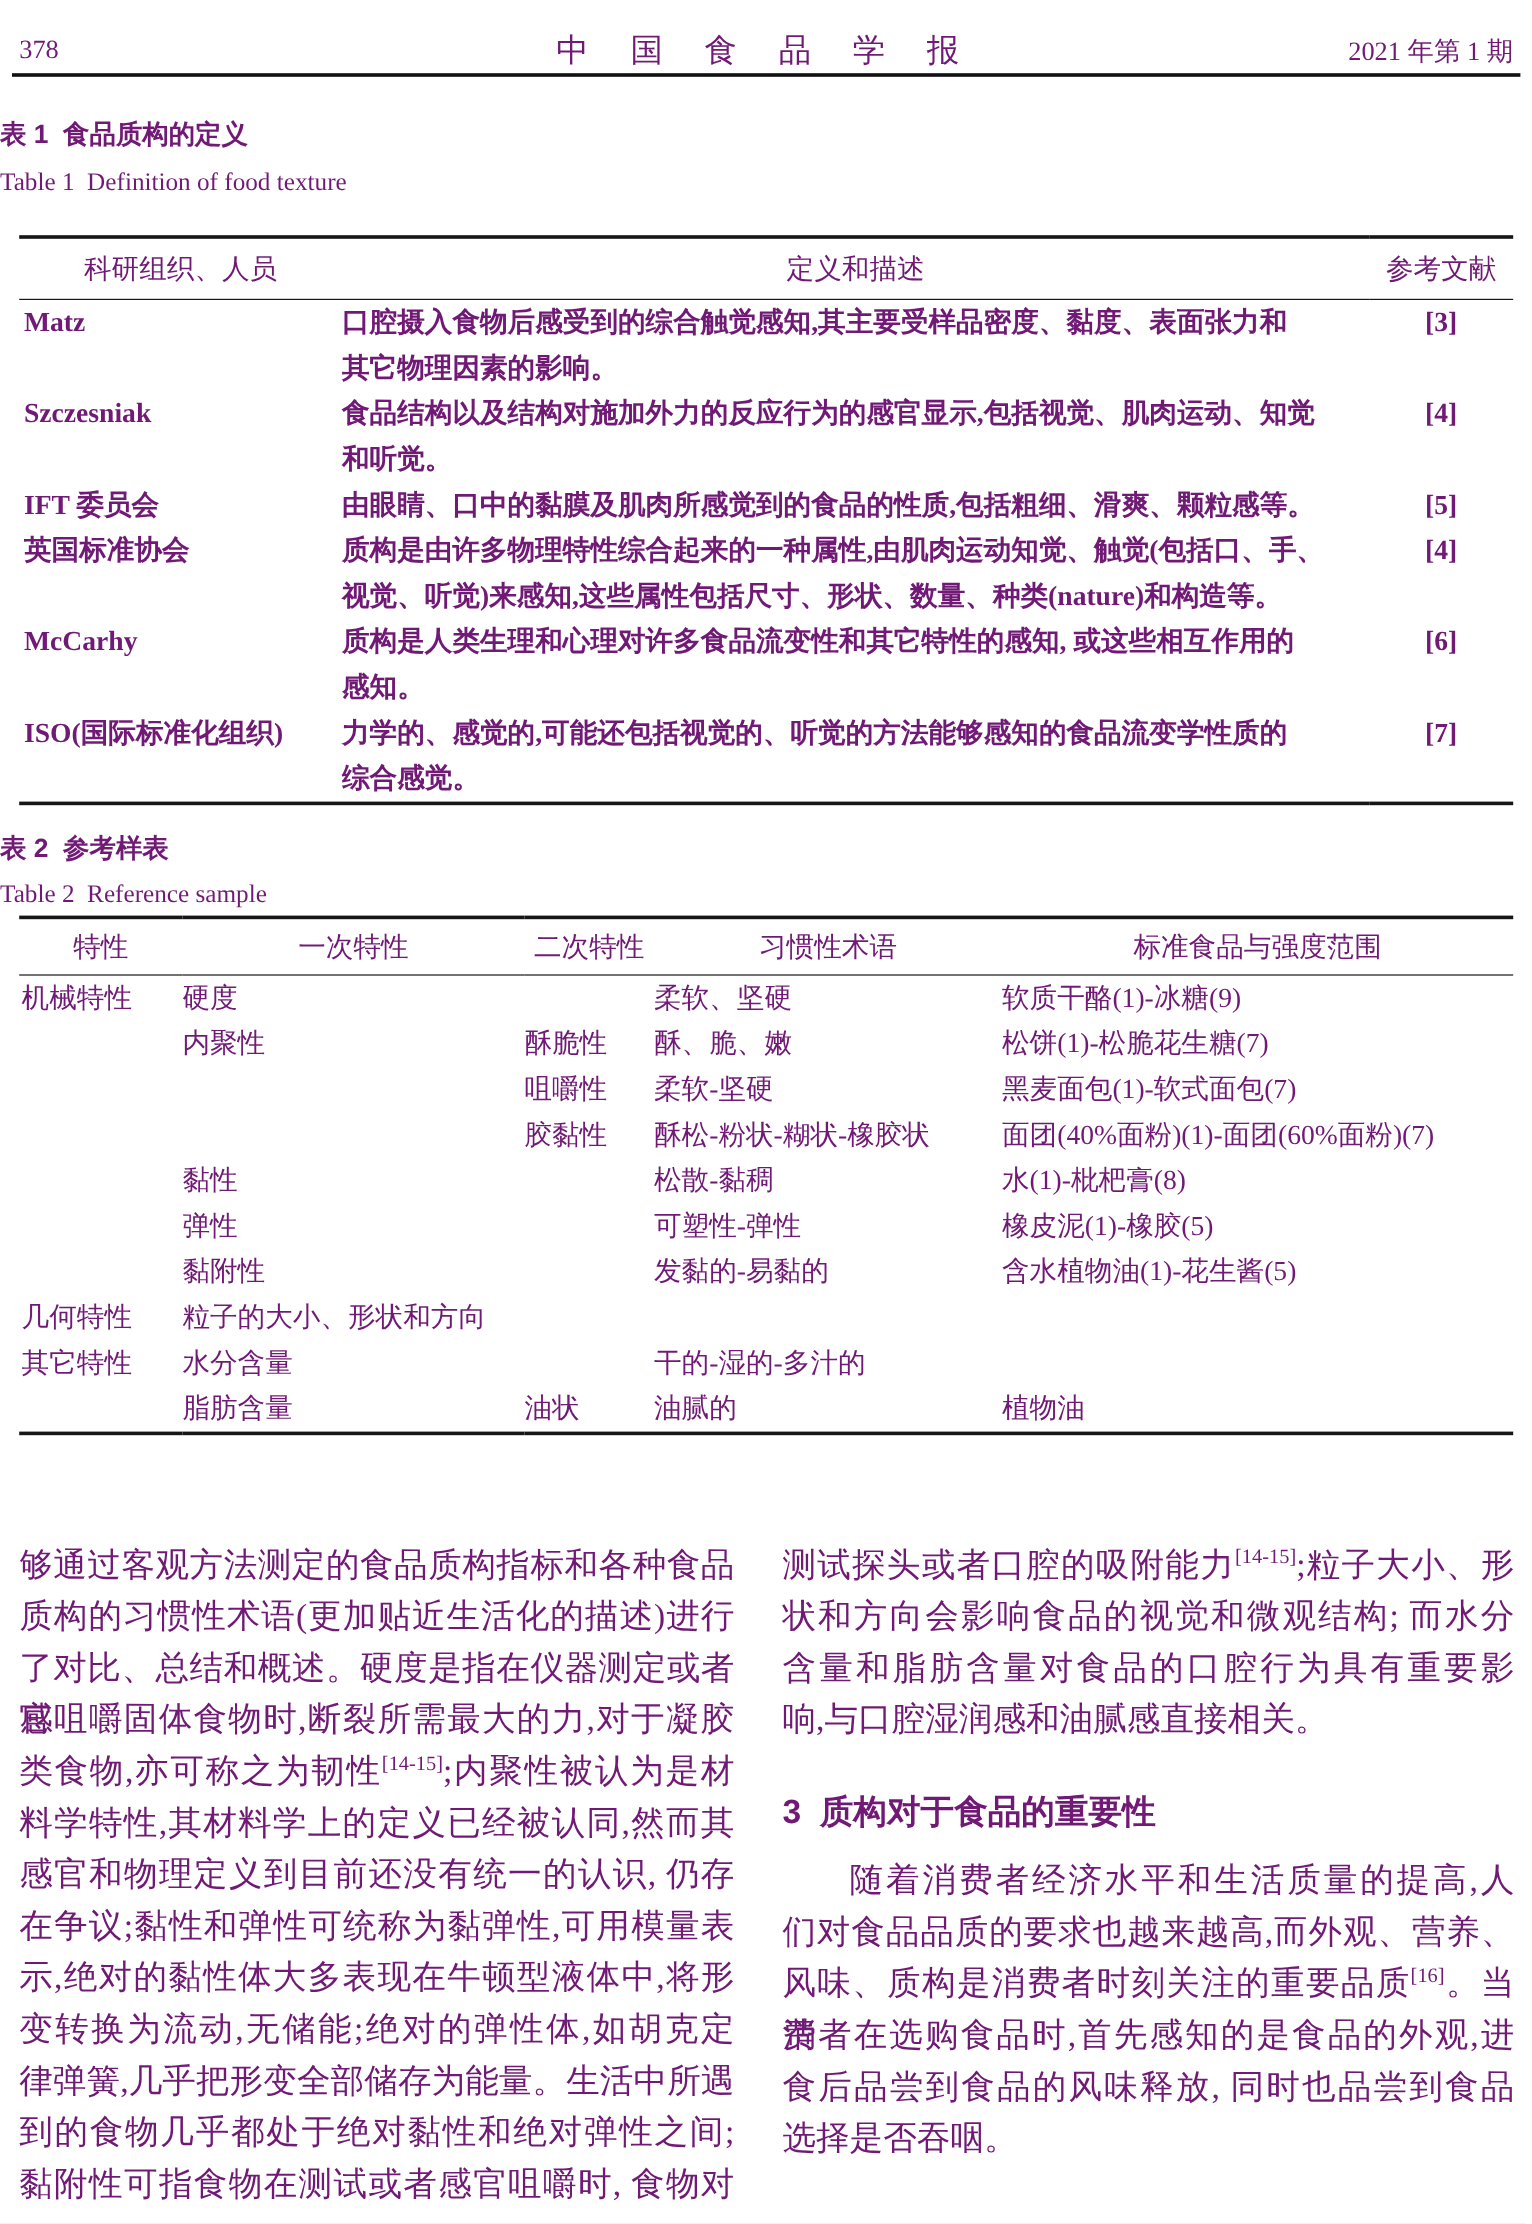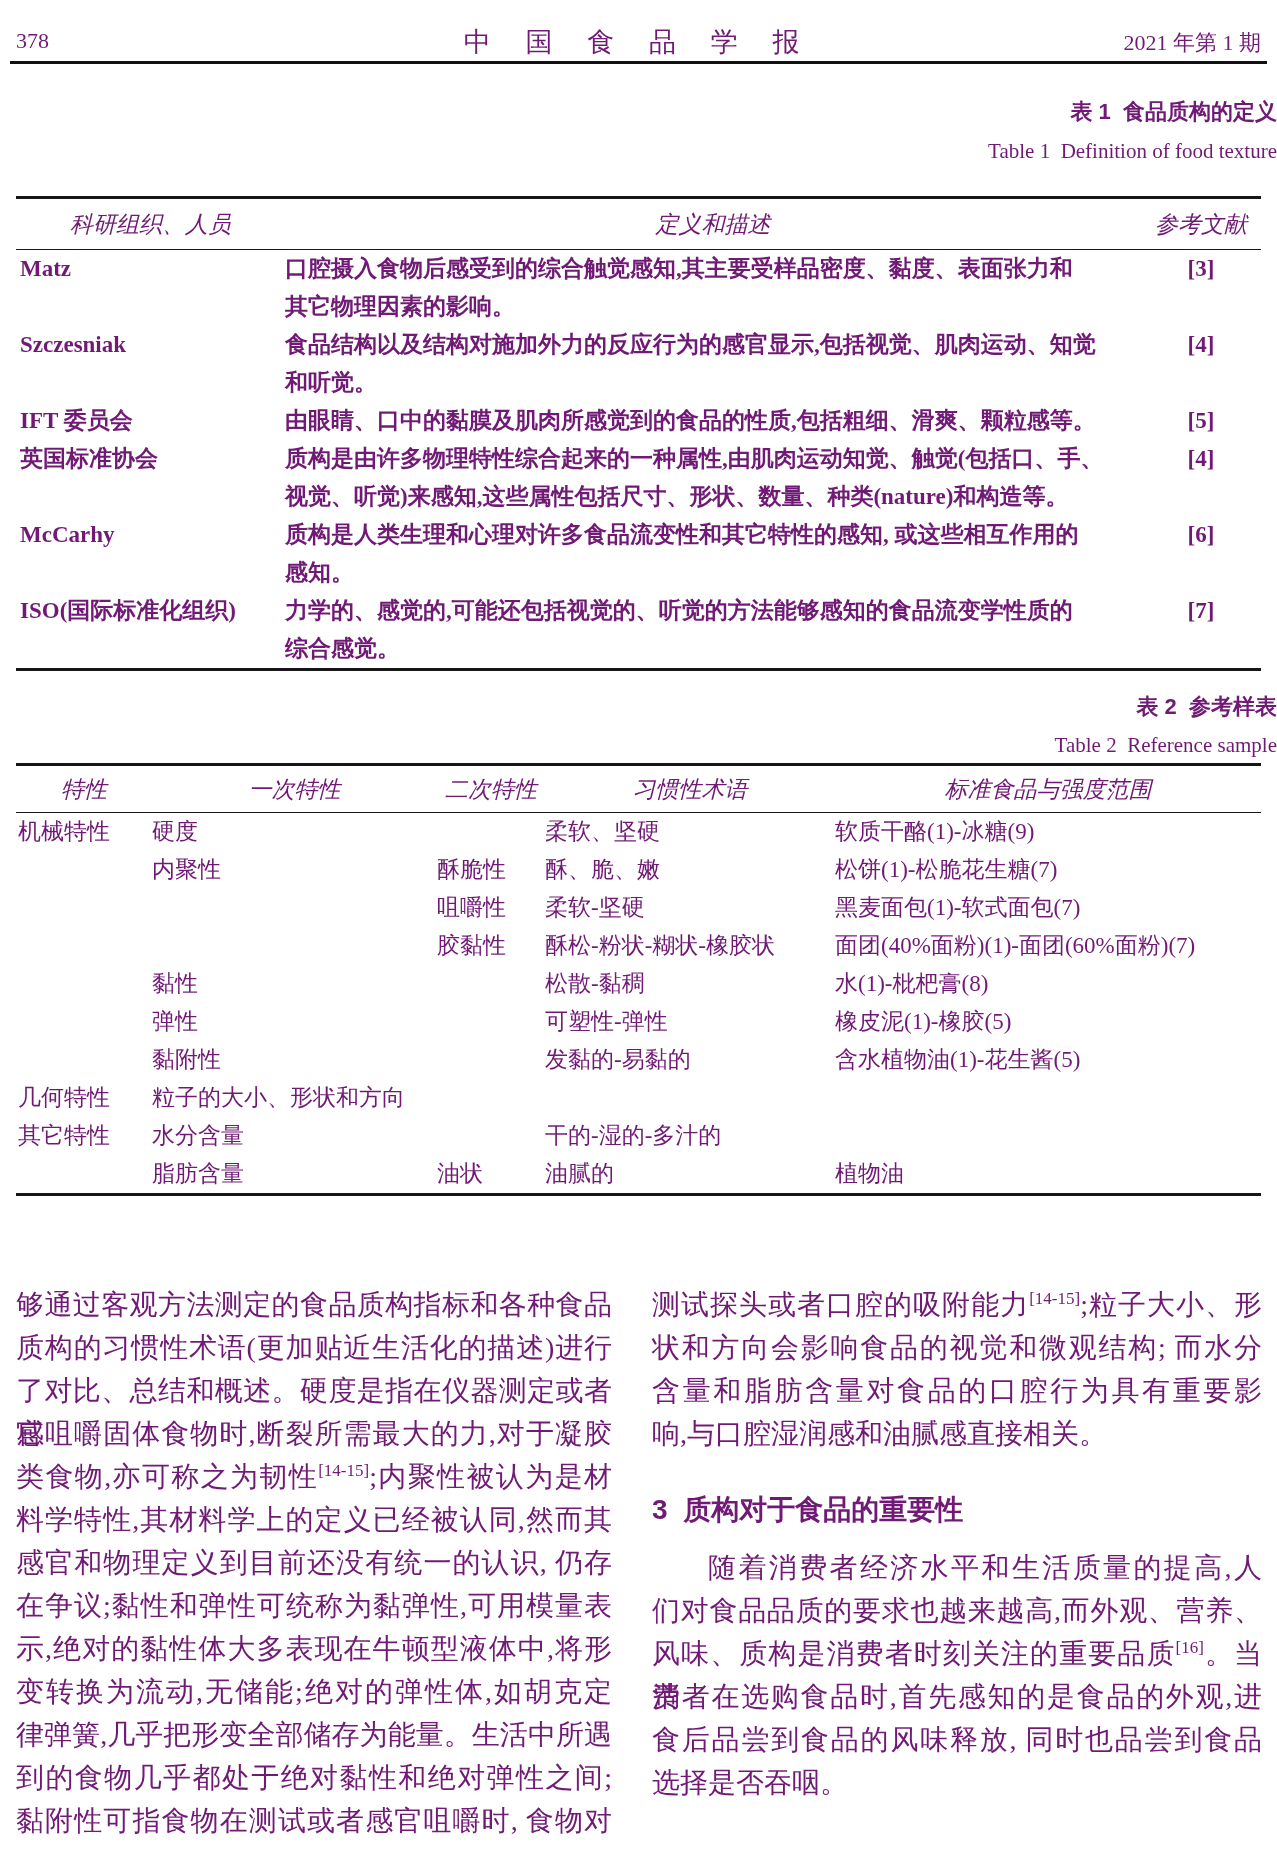--- a/index.html
+++ b/index.html
@@ -8,29 +8,29 @@
 
   
   .pg-header{position:absolute;top:22px;left:14px;right:14px;height:36px;font-size:22px;}
   .pg-num{position:absolute;left:2px;top:6px;}
   .pg-journal{position:absolute;left:0;right:0;top:2px;text-align:center;
               font-size:27px;letter-spacing:14px;white-space:pre;}
   .pg-issue{position:absolute;right:2px;top:6px;white-space:pre;}
   .header-rule{position:absolute;top:61px;left:10px;width:1257px;height:3px;background:#111;}
 
   
-  .cap{position:absolute;left:0;width:100%;text-align:right;white-space:pre;}
+  .cap{position:absolute;left:0;width:100%;text-align:left;white-space:pre;}
   .cap-zh{font-family:"Liberation Sans","DejaVu Sans",sans-serif;font-weight:bold;font-size:22px;}
   .cap-en{font-family:"Liberation Serif","DejaVu Serif",serif;font-size:21px;}
 
   
   table.tbl{position:absolute;left:16px;width:1245px;border-collapse:collapse;table-layout:fixed;
             border-top:3.5px solid #161616;border-bottom:3.5px solid #161616;}
   table.tbl thead th{font-weight:normal;text-align:center;vertical-align:middle;
-            border-bottom:1.5px solid #161616;font-size:23px;white-space:pre;font-style:italic;}
+            border-bottom:1.5px solid #161616;font-size:23px;white-space:pre;}
   .t1{top:196px;}
   .t1 thead th{height:48px;}
   .t1 td{vertical-align:top;font-size:23px;line-height:38px;padding:0;font-weight:bold;}
   .t1 .cell-org{padding-left:4px;white-space:pre;}
   .t1 .cell-def div{white-space:pre;}
   .t1 .cell-ref{text-align:center;}
   .t2{top:763px;}
   .t2 thead th{height:44px;}
   .t2 td{height:38px;font-size:23px;line-height:38px;padding:0;white-space:pre;vertical-align:middle;}
   .t2 td.c0{padding-left:2px;}

